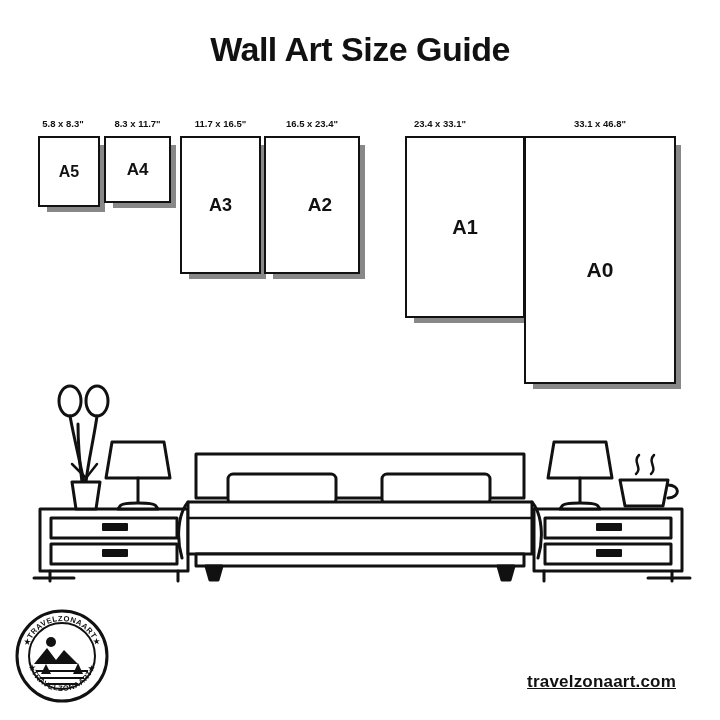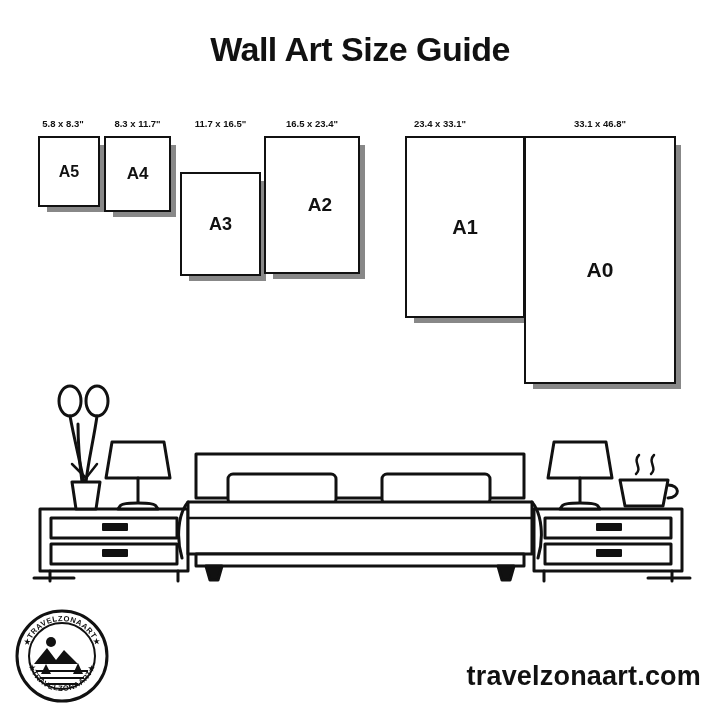--- a/index.html
+++ b/index.html
@@ -66,25 +66,26 @@
   
   #room {
     position: absolute;
     left: 0; top: 378px;
     width: 720px; height: 230px;
   }
 
   
   #footer-url {
     position: absolute;
-    right: 19px; bottom: 28px;
-    font-size: 27px;
+    right: 44px; bottom: 28px;
+    font-size: 17px;
     font-weight: bold;
     letter-spacing: 0.2px;
     color: #111;
+    text-decoration: underline;
   }
   #logo {
     position: absolute;
     left: 14px; bottom: 16px;
     width: 96px; height: 96px;
   }
   .logo-text {
     font-size: 7.6px;
     font-weight: bold;
     letter-spacing: 0.6px;
@@ -101,29 +102,29 @@
   <div class="frame-wrap" style="left:38px; top:8px; width:50px;">
     <div class="dim-label" style="top:0px;">5.8 x 8.3"</div>
     <div class="frame" style="top:18px; width:62px; height:71px;">
       <span class="shadow"></span>
       <span class="frame-name" style="font-size:16px;">A5</span>
     </div>
   </div>
 
   <div class="frame-wrap" style="left:104px; top:8px; width:67px;">
     <div class="dim-label" style="top:0px;">8.3 x 11.7"</div>
-    <div class="frame" style="top:18px; width:67px; height:76px;">
+    <div class="frame" style="top:18px; width:67px; height:67px;">
       <span class="shadow"></span>
       <span class="frame-name" style="font-size:17px;">A4</span>
     </div>
   </div>
 
   <div class="frame-wrap" style="left:180px; top:8px; width:81px;">
     <div class="dim-label" style="top:0px;">11.7 x 16.5"</div>
-    <div class="frame" style="top:18px; width:81px; height:104px;margin-top:36px;">
+    <div class="frame" style="top:18px; width:81px; height:138px;">
       <span class="shadow"></span>
       <span class="frame-name" style="font-size:18px;">A3</span>
     </div>
   </div>
 
   <div class="frame-wrap" style="left:264px; top:8px; width:96px;">
     <div class="dim-label" style="top:0px;">16.5 x 23.4"</div>
     <div class="frame" style="top:18px; width:96px; height:138px;">
       <span class="shadow"></span>
       <span class="frame-name" style="font-size:19px;margin-left:16px;">A2</span>

